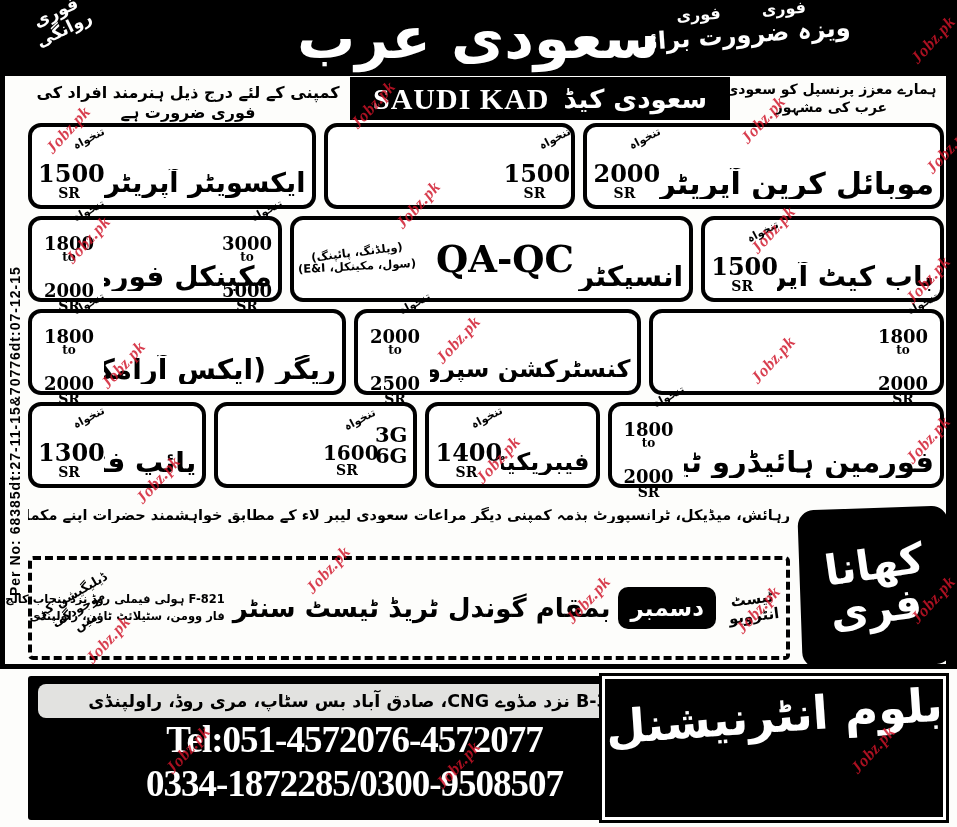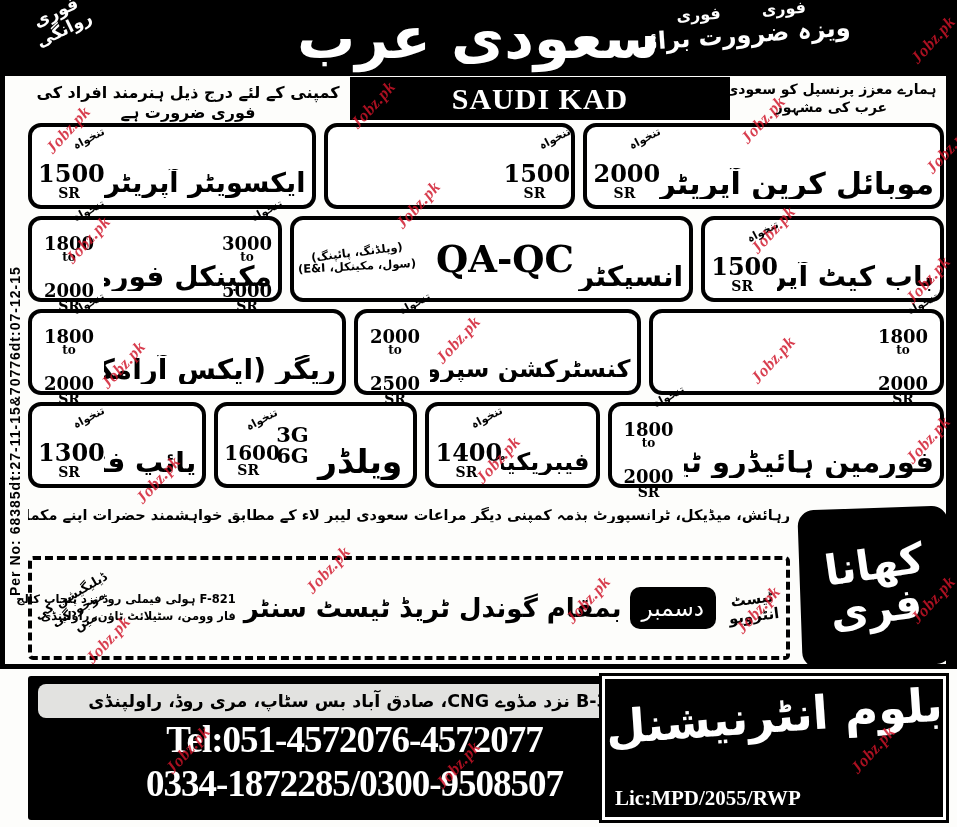--- a/index.html
+++ b/index.html
@@ -56,21 +56,21 @@
   .food{position:absolute;left:800px;top:508px;width:150px;height:158px;background:#000;border-radius:16px;color:#fff;
         display:flex;flex-direction:column;align-items:center;justify-content:center;transform:rotate(-2deg);}
   .food span{display:block;font-size:42px;font-weight:bold;line-height:1.05;transform:rotate(-6deg);}
   
   .testbox{position:absolute;left:28px;top:556px;width:762px;height:104px;border:4px dashed #000;border-radius:5px;
            display:flex;align-items:center;gap:8px;padding:0 4px;box-sizing:border-box;}
   .ti-label{flex:none;width:58px;text-align:center;font-size:15px;font-weight:bold;line-height:1.15;transform:rotate(-7deg);}
   .ti-label span{display:block;}
   .datebox{flex:none;background:#000;color:#fff;border-radius:10px;padding:8px 12px;display:flex;align-items:center;gap:10px;}
   .datebox .d{font-family:"DejaVu Serif",serif;font-size:36px;font-weight:bold;direction:ltr;line-height:1;}
-  .datebox .m{font-size:23px;font-weight:normal;}
+  .datebox .m{font-size:23px;font-weight:bold;}
   .venue{flex:none;font-size:26px;font-weight:bold;white-space:nowrap;}
   .ti-addr{flex:1;min-width:0;text-align:center;font-size:11.5px;font-weight:bold;line-height:1.5;}
   .ti-addr span{display:block;white-space:nowrap;}
   .delegation{flex:none;width:84px;font-size:12.5px;font-weight:bold;transform:rotate(-30deg);text-align:center;line-height:1.2;}
   
   .hr-line{position:absolute;left:0;top:664px;width:957px;height:5px;background:#000;}
   .contact{position:absolute;left:28px;top:676px;width:653px;height:144px;background:#000;border-radius:3px;
            box-sizing:border-box;padding:8px 10px;}
   .addr-bar{background:#e2e2e0;color:#000;border-radius:8px;padding:7px 6px;font-size:17.5px;font-weight:bold;
             text-align:center;white-space:nowrap;overflow:hidden;}
@@ -94,20 +94,21 @@
       <div class="visa">ویزہ ضرورت برائے</div>
     </div>
     <div class="hdr-left" dir="rtl">
       <span>فوری</span>
       <span>روانگی</span>
     </div>
   </div>
 
   <div class="sub-right" dir="rtl">ہمارے معزز پرنسپل کو سعودی عرب کی مشہور</div>
   <div class="badge" dir="rtl">
+    <span class="bu">سعودی کیڈ</span>
     <span class="bl">SAUDI KAD</span>
   </div>
   <div class="sub-left" dir="rtl">کمپنی کے لئے درج ذیل ہنرمند افراد کی فوری ضرورت ہے</div>
 
   <div class="edge-l"></div>
   <div class="edge-r"></div>
   <div class="permit">Per No: 68385dt:27-11-15&amp;70776dt:07-12-15</div>
 
   <div class="jobs">
 
@@ -223,21 +224,20 @@
       <div class="job-box" style="flex:0.74">
         <div class="job-title" style="font-size:24px">فیبریکیٹر</div>
         <div class="salary single">
           <span class="tnx">تنخواہ</span>
           <span class="amt">1400</span>
 
           <span class="cur">SR</span>
         </div>
       </div>
       <div class="job-box" style="flex:0.88">
-        <div class="job-title" style="font-size:33px">ویلڈر</div>
         <div class="grades">
           <span>3G</span>
           <span>6G</span>
         </div>
         <div class="salary single" style="width:48px">
           <span class="tnx">تنخواہ</span>
           <span class="amt" style="font-size:20px">1600</span>
 
           <span class="cur">SR</span>
         </div>
@@ -280,21 +280,20 @@
   <div class="hr-line"></div>
 
   <div class="contact">
     <div class="addr-bar" dir="rtl">31-B نزد مڈوے CNG، صادق آباد بس سٹاپ، مری روڈ، راولپنڈی</div>
     <div class="tel">Tel:051-4572076-4572077</div>
     <div class="tel">0334-1872285/0300-9508507</div>
   </div>
 
   <div class="agencybox">
     <div class="agency-name" dir="rtl">بلوم انٹرنیشنل</div>
-    <div class="license">Lic:MPD/2055/RWP</div>
   </div>
 
   <span class="wm" style="left:40px;top:120px">Jobz.pk</span>
   <span class="wm" style="left:345px;top:95px">Jobz.pk</span>
   <span class="wm" style="left:735px;top:110px">Jobz.pk</span>
   <span class="wm" style="left:905px;top:30px">Jobz.pk</span>
   <span class="wm" style="left:60px;top:230px">Jobz.pk</span>
   <span class="wm" style="left:390px;top:195px">Jobz.pk</span>
   <span class="wm" style="left:745px;top:220px">Jobz.pk</span>
   <span class="wm" style="left:900px;top:270px">Jobz.pk</span>

